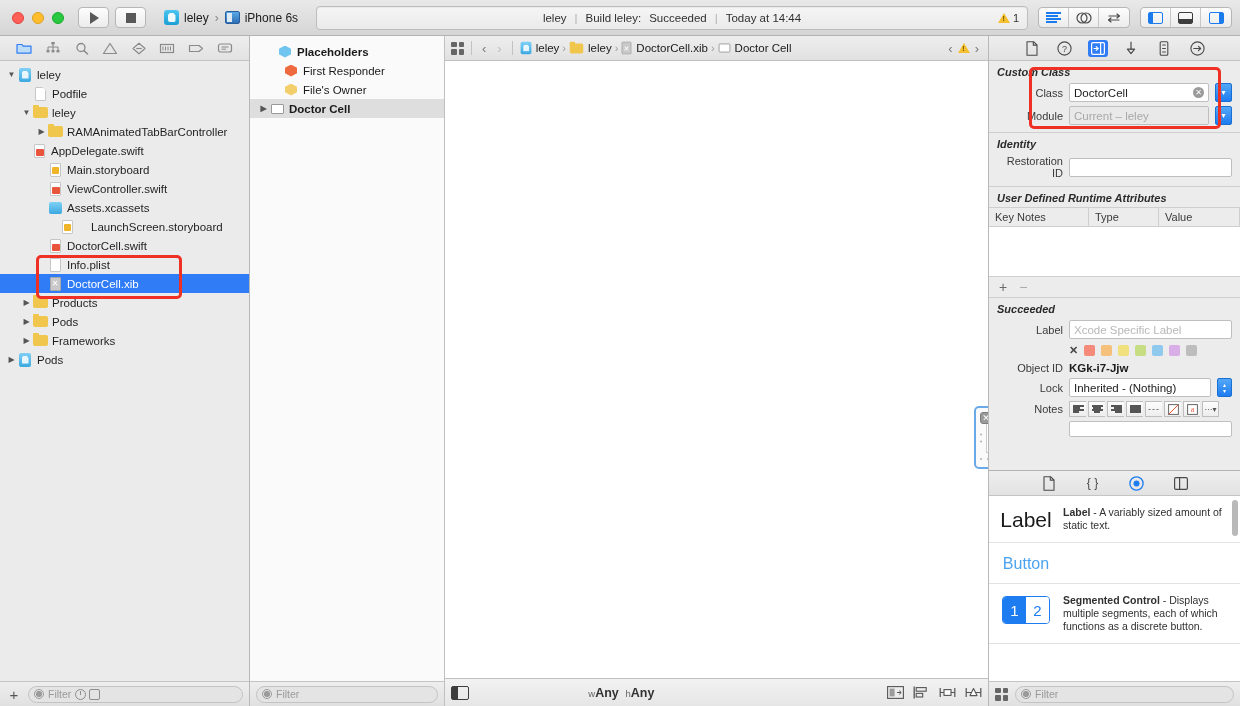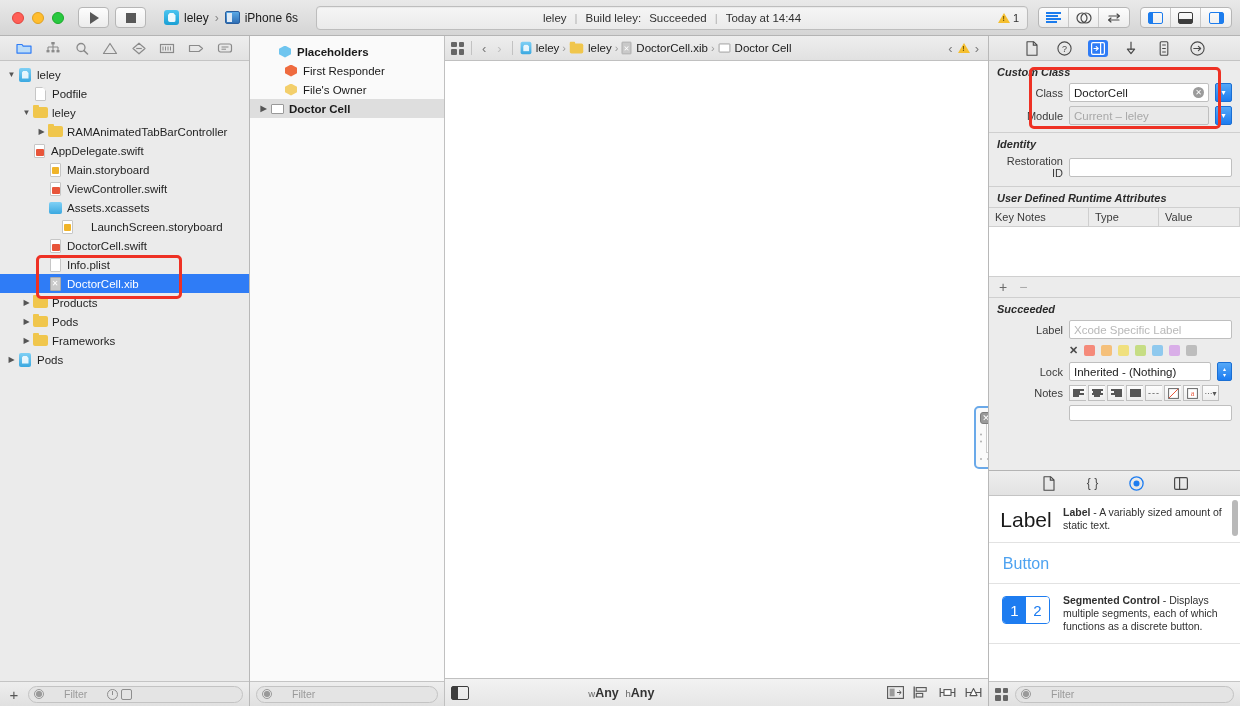--- a/index.html
+++ b/index.html
@@ -162,21 +162,21 @@
   .ic-plist { width: 11px; height: 14px; background: #fff; border: 1px solid #c6c6c6; border-radius:1px; }
 
   .nav-filter {
     height: 25px; flex: 0 0 25px; display:flex; align-items:center; gap:6px;
     padding: 0 6px; background: linear-gradient(to bottom,#eeeeee,#e0e0e0);
     border-top: 1px solid #c4c4c4;
   }
   .plus-btn { font-size: 15px; color: #555; width: 16px; text-align:center; cursor: default; }
   .filter-field {
     flex: 1; height: 17px; border-radius: 9px; background: #e4e4e4;
-    border: 1px solid #c3c3c3; display:flex; align-items:center; gap:20px; padding: 0 5px;
+    border: 1px solid #c3c3c3; display:flex; align-items:center; gap:4px; padding: 0 5px;
     font-size: 10.5px; color: #9a9a9a;
   }
   .f-circ { width: 10px; height: 10px; border-radius:50%; border: 1.4px solid #9a9a9a; flex:0 0 10px; position:relative; }
   .f-circ::after { content:""; position:absolute; left:1.3px; top:1.3px; width:5.4px; height:5.4px; border-radius:50%; background:#9a9a9a; }
   .f-trail { display:flex; gap:3px; align-items:center; }
   .f-ic { width: 11px; height: 11px; border: 1px solid #8e8e8e; border-radius: 2px; }
   .f-ic.clock { border-radius: 50%; position: relative; }
   .f-ic.clock::after { content:""; position:absolute; left:4px; top:1.5px; width:1px; height:4px; background:#8e8e8e; }
 
   
@@ -829,20 +829,24 @@
         <div class="swatches" id="swatch-row">
           <span class="sw-x">✕</span>
         <span class="sw" style="background: rgb(245, 138, 122);"></span>
             <span class="sw" style="background: rgb(245, 192, 122);"></span>
             <span class="sw" style="background: rgb(240, 224, 126);"></span>
             <span class="sw" style="background: rgb(198, 221, 132);"></span>
             <span class="sw" style="background: rgb(143, 201, 238);"></span>
             <span class="sw" style="background: rgb(217, 174, 232);"></span>
             <span class="sw" style="background: rgb(189, 189, 189);"></span>
           </div>
+        <div class="frm-row">
+          <span class="frm-lbl">Object ID</span>
+          <span style="font-size:11.5px;font-weight:bold;flex:1">KGk-i7-Jjw</span>
+        </div>
         <div class="frm-row">
           <span class="frm-lbl">Lock</span>
           <span class="inp">
             <span>Inherited - (Nothing)</span>
           </span>
           <span class="stepper-2">▴<br>▾</span>
         </div>
         <div class="notes-row">
           <span class="frm-lbl" style="margin-right:4px">Notes</span>
           <span class="nb">

